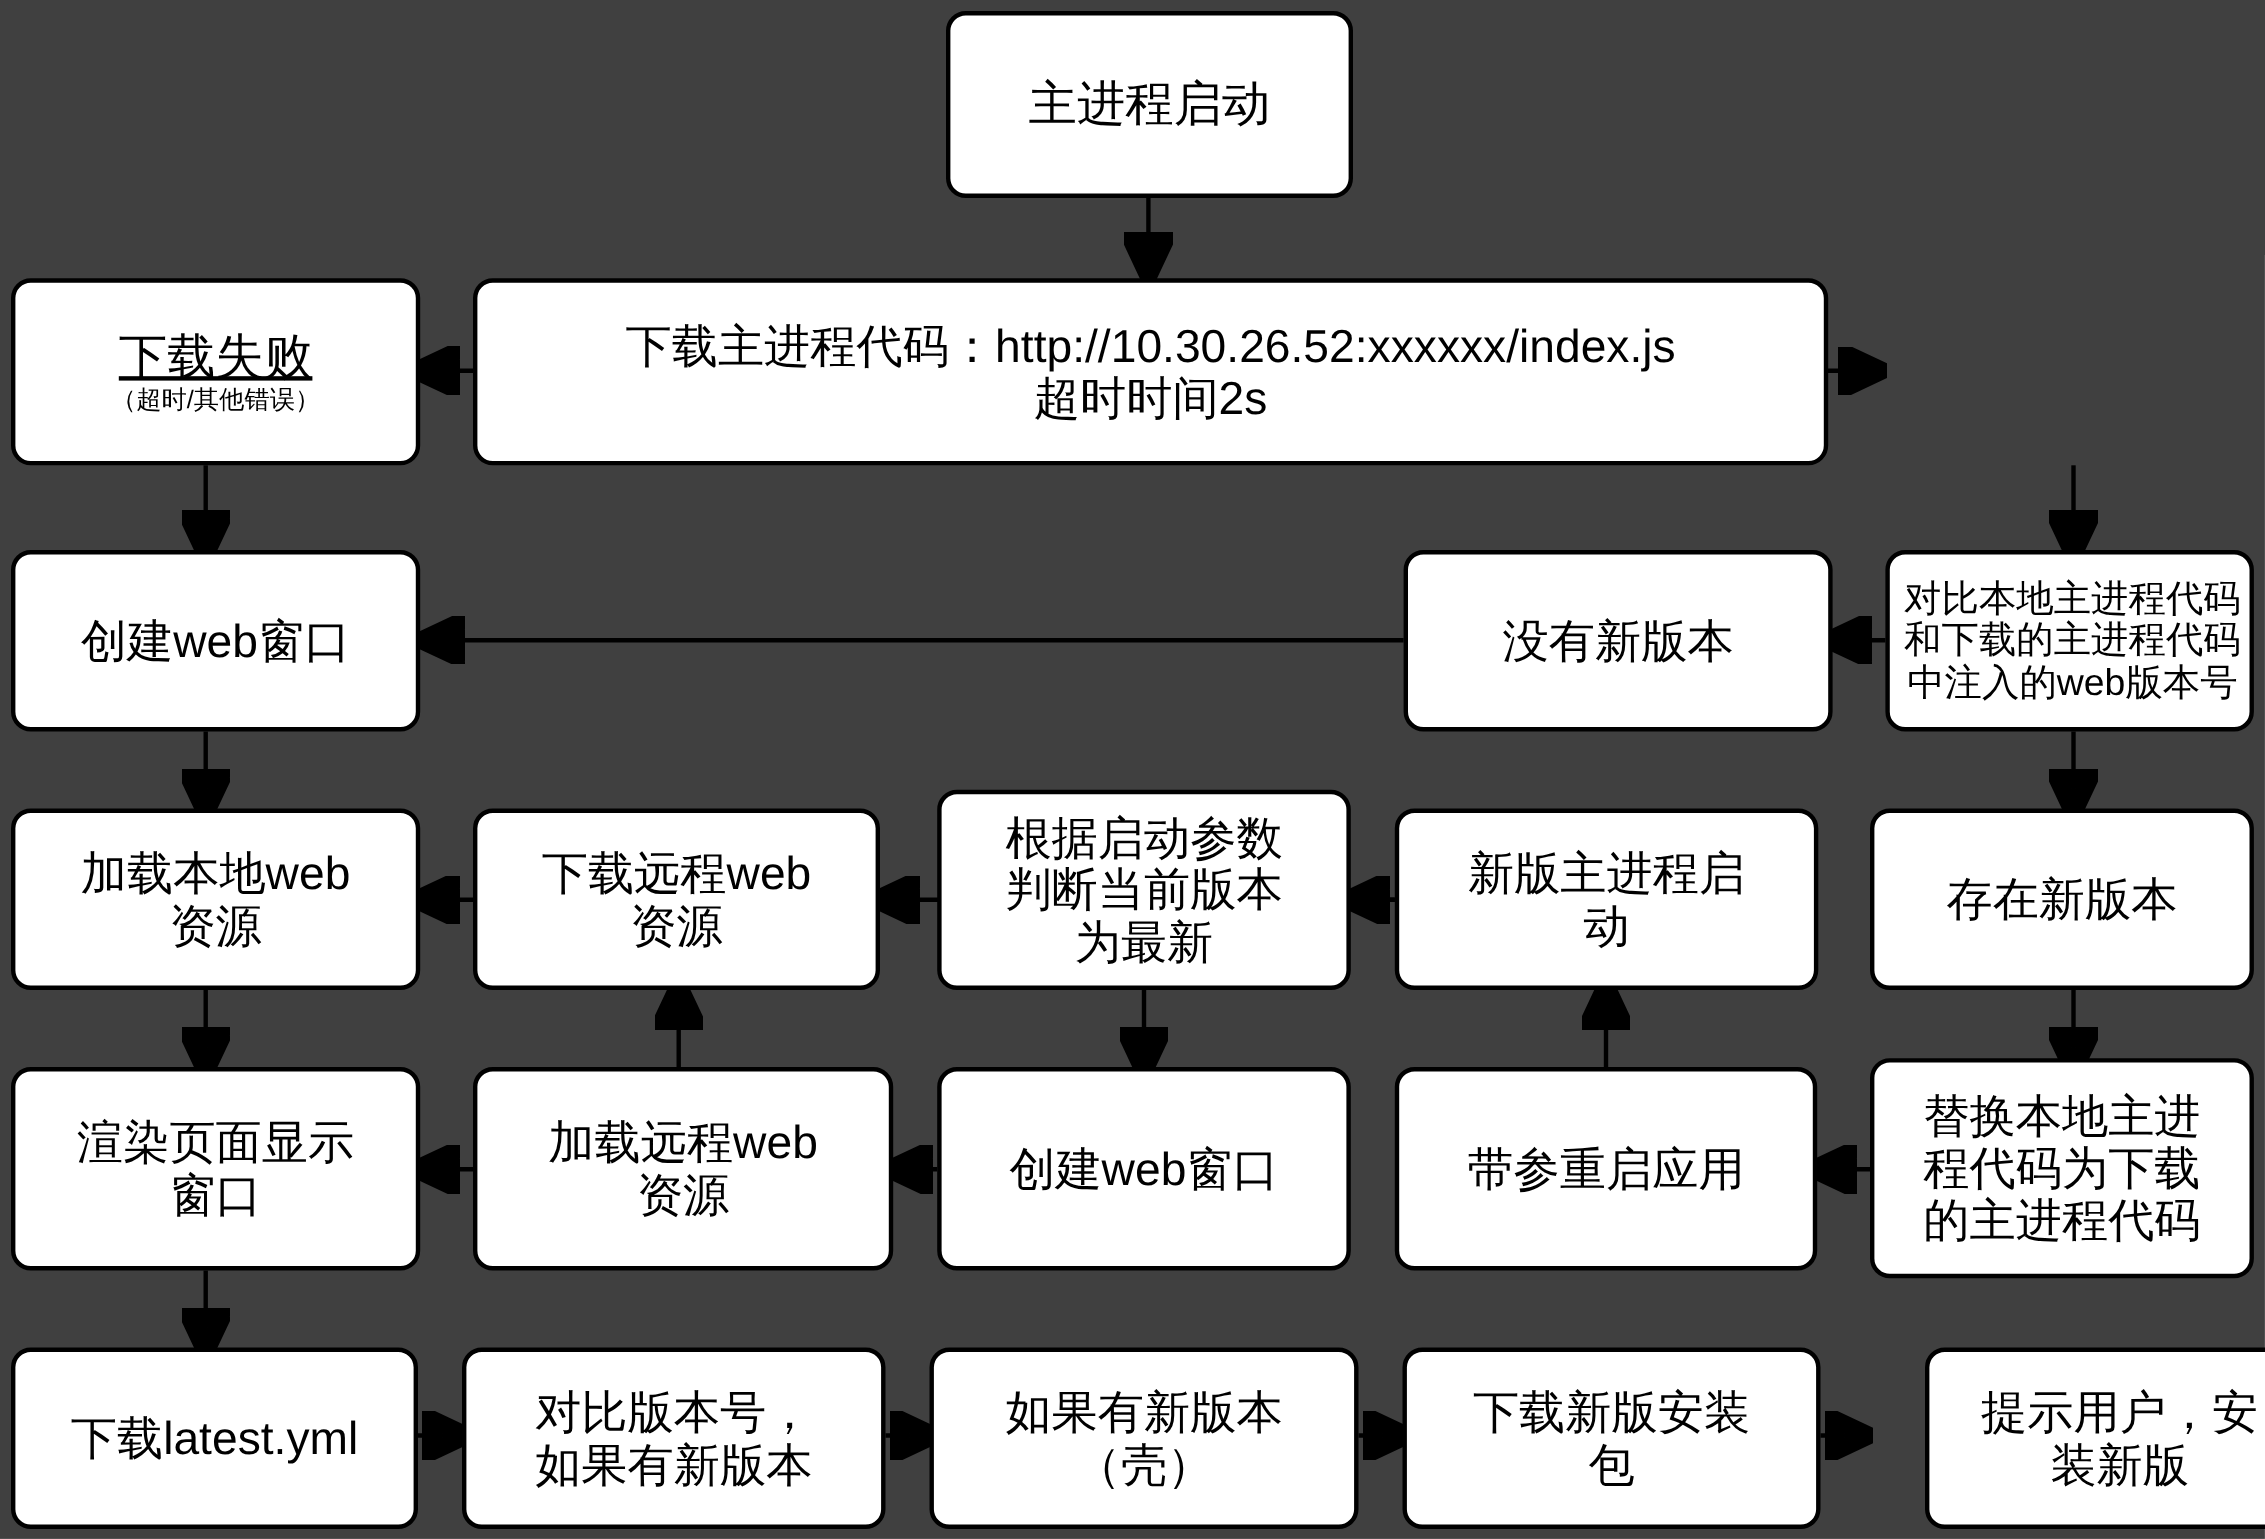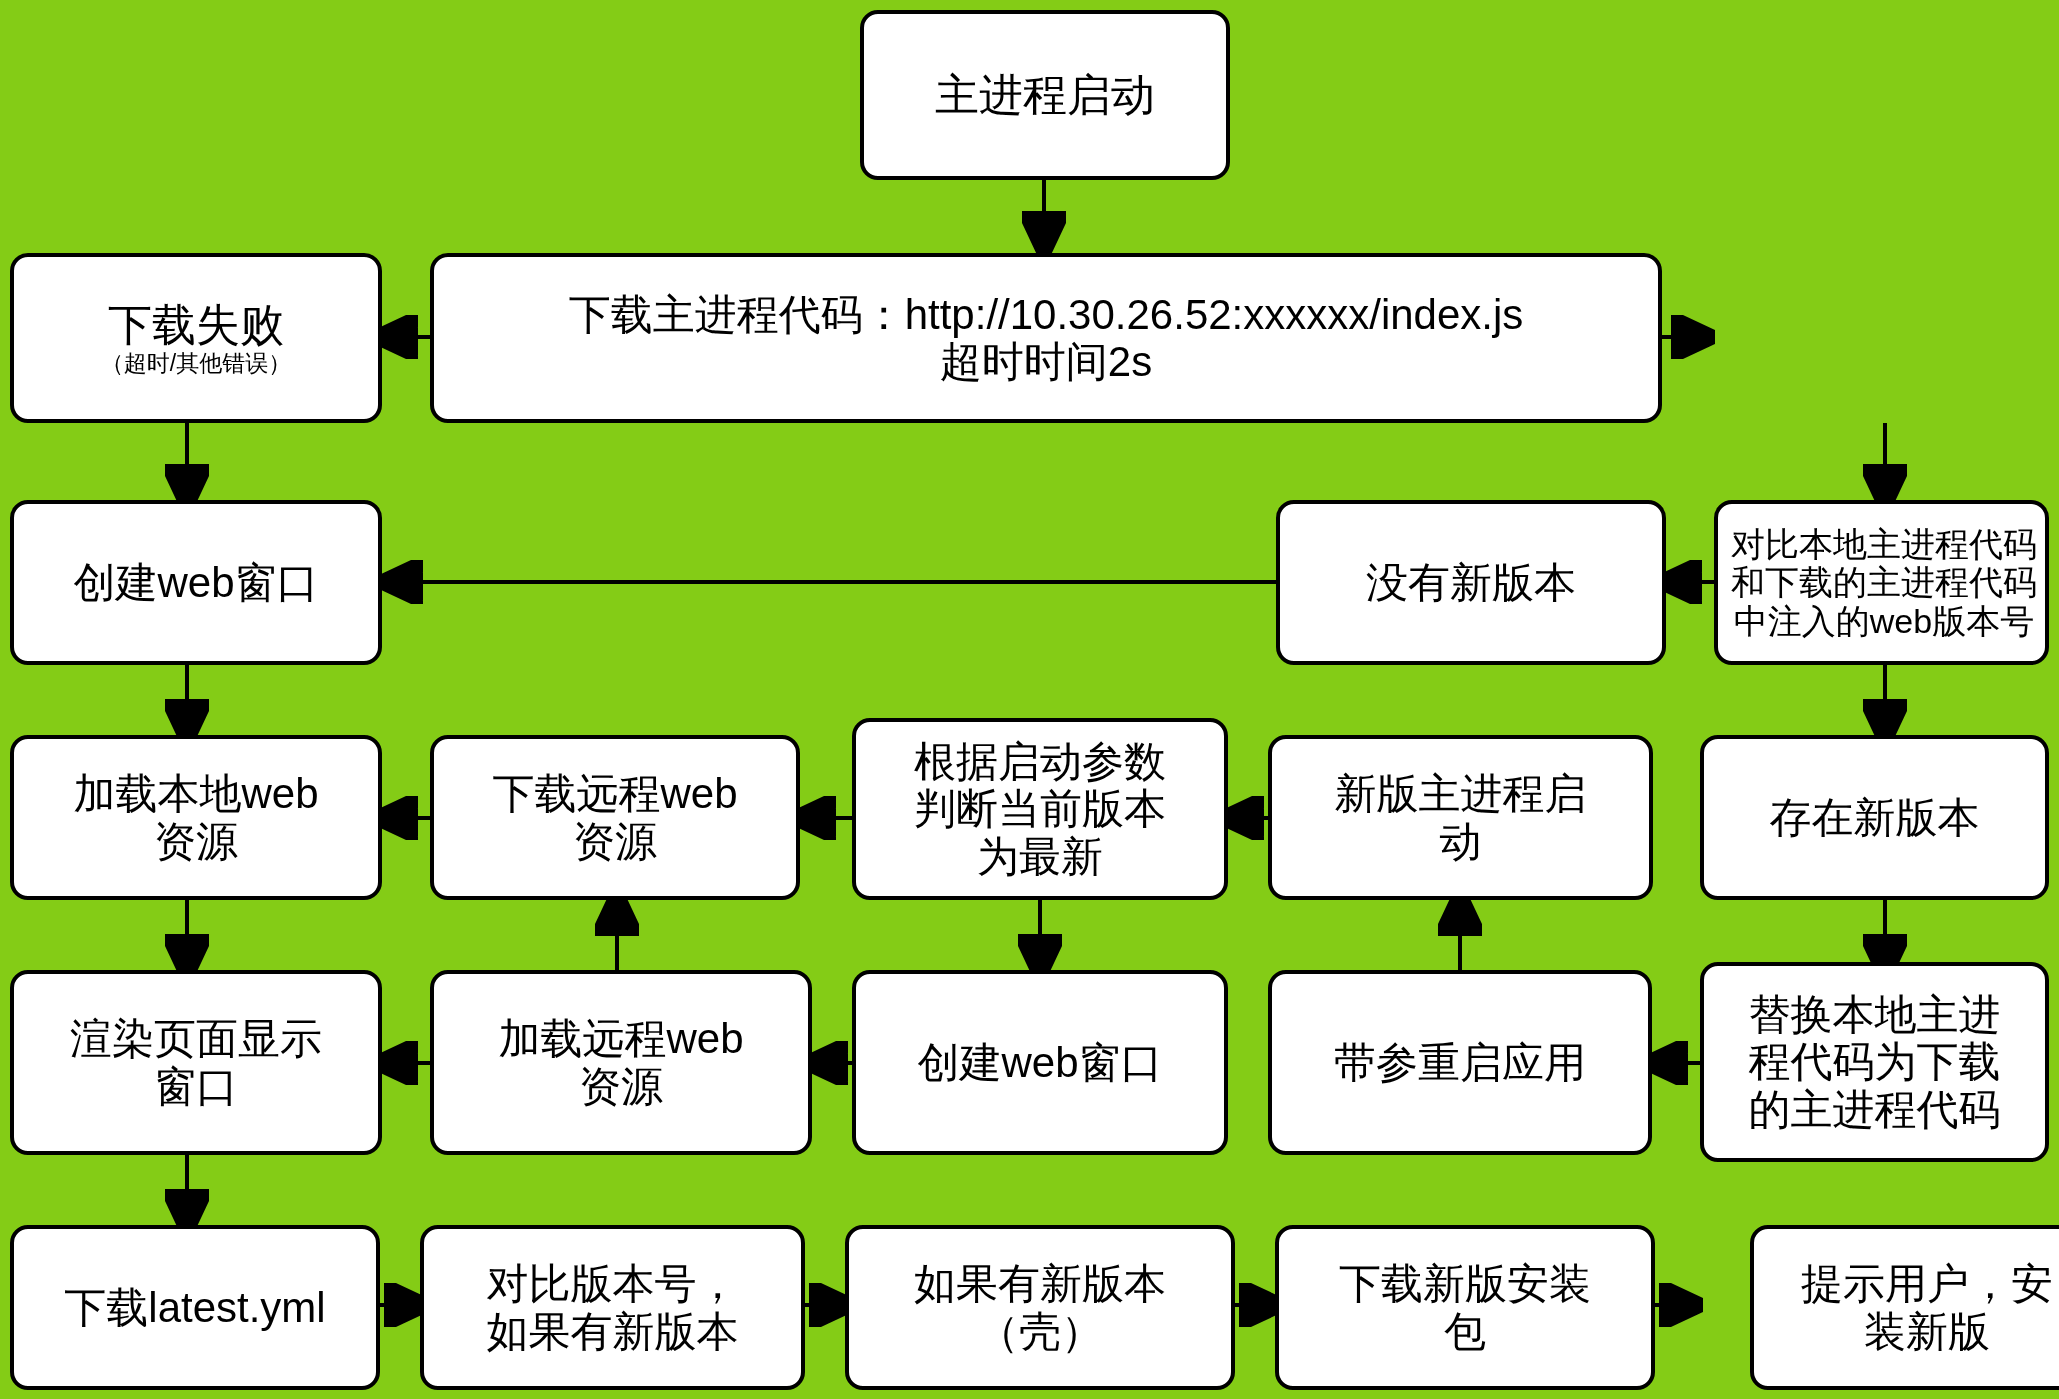--- a/index.html
+++ b/index.html
@@ -8,21 +8,21 @@
     background: #ffffff;
   }
   body {
     font-family: "Liberation Sans", "DejaVu Sans", sans-serif;
     color: #000000;
   }
   #stage {
     position: relative;
     width: 2059px;
     height: 1399px;
-    background: #84cc16;
+    background: #404040;
     overflow: hidden;
   }
   .node {
     position: absolute;
     box-sizing: border-box;
     border: 4px solid #000000;
     border-radius: 18px;
     background: #ffffff;
     display: flex;
     align-items: center;
@@ -43,20 +43,21 @@
 
   .node .sub {
     display: block;
     font-size: 23px;
     line-height: 1.05;
     margin-top: 2px;
   }
   .node .main-line {
     display: block;
     line-height: 1.1;
+    text-decoration: underline;
   }
 
   
   svg#edges {
     position: absolute;
     left: 0;
     top: 0;
     width: 2059px;
     height: 1399px;
     z-index: 1;

